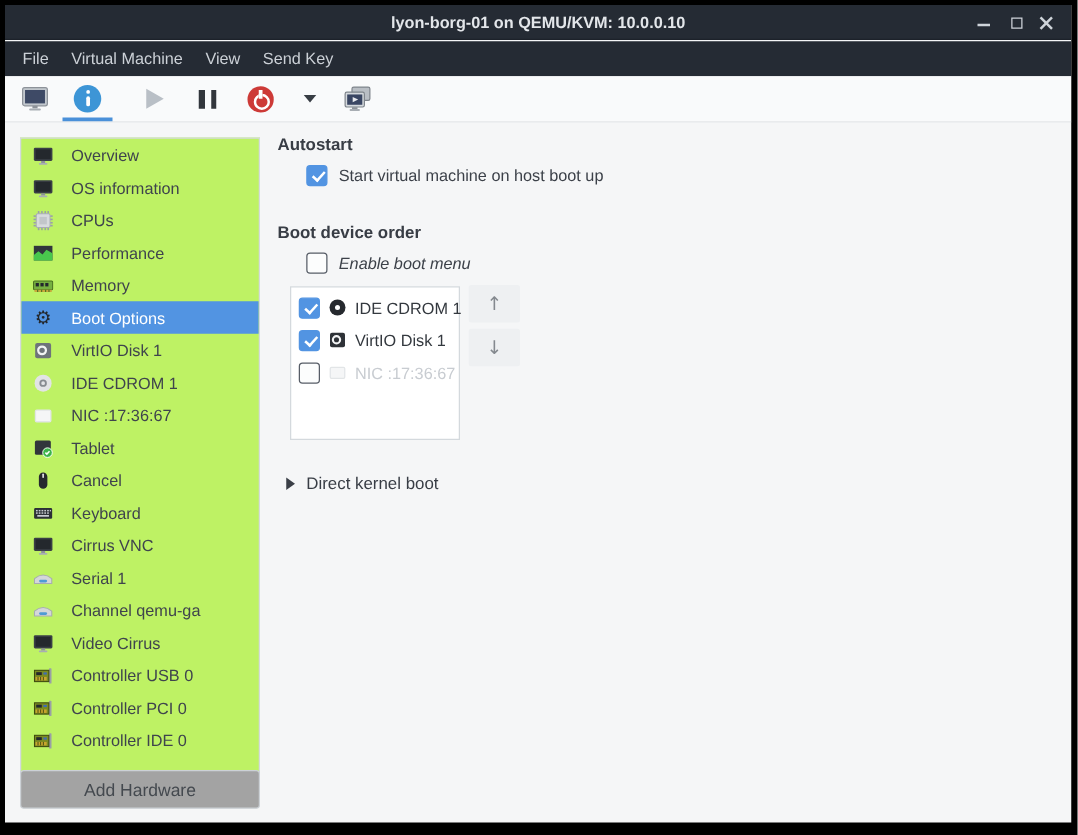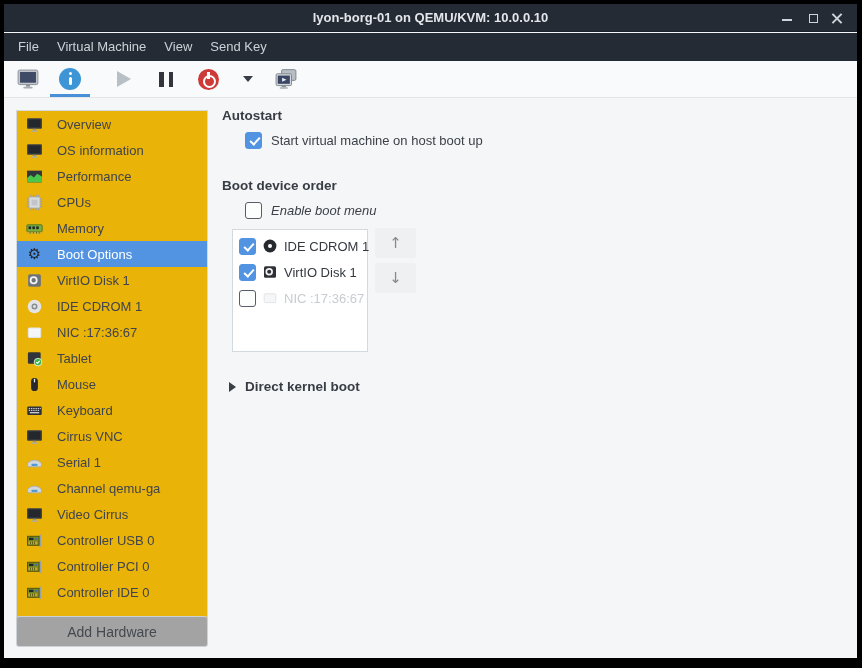--- a/index.html
+++ b/index.html
@@ -39,21 +39,21 @@
   .power-circle::before { content:""; position:absolute; left:9.5px; top:3px; width:2.5px; height:7px; background:#cd3a37; border-left:0; z-index:2; box-shadow:inset 0 0 0 3px #fff; }
   .caret-down { width:0; height:0; border-top:6px solid #383d44; border-left:5px solid transparent; border-right:5px solid transparent; }
   .fs-box { position:relative; width:14px; height:14px; }
   .fs-box i { position:absolute; width:5px; height:5px; border:0 solid #8d9299; }
   .fs-tl { left:0; top:0; border-left-width:2px; border-top-width:2px; }
   .fs-tr { right:0; top:0; border-right-width:2px; border-top-width:2px; }
   .fs-bl { left:0; bottom:0; border-left-width:2px; border-bottom-width:2px; }
   .fs-br { right:0; bottom:0; border-right-width:2px; border-bottom-width:2px; }
 
   
-  .sidebar { position:absolute; left:12px; top:106px; width:192px; height:523px; background:#eab308; border:1px solid #d4d9dd; overflow:hidden; }
+  .sidebar { position:absolute; left:12px; top:106px; width:192px; height:523px; background:#bef264; border:1px solid #d4d9dd; overflow:hidden; }
   .side-item { display:flex; align-items:center; height:26px; padding-left:9px; cursor:default; }
   .side-item .icn { width:17px; height:17px; flex:0 0 17px; display:block; }
   .side-item .lbl { margin-left:14px; font-size:13px; color:#3f444d; white-space:nowrap; }
   .side-item.selected { background:#5294e2; }
   .side-item.selected .lbl { color:#fff; }
   .gear-glyph { font-size:15px; line-height:17px; width:17px; text-align:center; color:#23272c; flex:0 0 17px; font-family:"DejaVu Sans",sans-serif; }
   .add-hw { position:absolute; left:12px; top:612px; width:192px; height:31px; background:#a3a3a3; border:1px solid #ccd1d6; border-radius:3px; font-size:14px; color:#44494f; display:flex; align-items:center; justify-content:center; }
 
   
   .heading { position:absolute; font-size:13.5px; font-weight:700; color:#383d45; }
@@ -70,21 +70,21 @@
   .bootbox { position:absolute; left:228px; top:225px; width:136px; height:123px; background:#fff; border:1px solid #d4d9dd; padding-top:3px; }
   .boot-row { display:flex; align-items:center; height:26px; padding-left:6px; gap:6px; }
   .boot-row .icn { width:16px; height:16px; flex:0 0 16px; }
   .boot-row .lbl { font-size:13px; color:#34393f; white-space:nowrap; }
   .boot-row.dim .lbl { color:#c8ccd1; }
   .arrow-btn { position:absolute; left:371px; width:41px; height:30px; background:#eef0f2; border-radius:2px; display:flex; align-items:center; justify-content:center; font-size:15px; color:#84898f; font-family:"DejaVu Sans",sans-serif; }
   .ab-up { top:224px; } .ab-down { top:259px; }
 
   .expander { position:absolute; left:225px; top:375px; display:flex; align-items:center; gap:9px; }
   .exp-tri { width:0; height:0; border-left:7px solid #3a3f47; border-top:5px solid transparent; border-bottom:5px solid transparent; }
-  .expander .lbl { font-size:13.5px; font-weight:700; color:#383d45; }
+  .expander .lbl { font-size:13.5px; font-weight:400; color:#383d45; }
 
   .footer { position:absolute; right:30px; bottom:13px; display:flex; gap:56px; }
   .footer .fbtn { font-size:13.5px; font-weight:600; color:#c9cdd2; padding:4px 10px; }
 </style>
 </head>
 <body>
 
 <svg width="0" height="0" style="position:absolute">
   <defs>
     <symbol id="sym-monitor" viewBox="0 0 16 16">
@@ -276,29 +276,29 @@
       <span class="lbl">Overview</span>
     </div>
     <div class="side-item">
       <svg class="icn" viewBox="0 0 16 16">
           <use href="#sym-monitor"></use>
         </svg>
       <span class="lbl">OS information</span>
     </div>
     <div class="side-item">
       <svg class="icn" viewBox="0 0 16 16">
+          <use href="#sym-cpu"></use>
+        </svg>
+      <span class="lbl">CPUs</span>
+    </div>
+    <div class="side-item">
+      <svg class="icn" viewBox="0 0 16 16">
           <use href="#sym-chart"></use>
         </svg>
       <span class="lbl">Performance</span>
-    </div>
-    <div class="side-item">
-      <svg class="icn" viewBox="0 0 16 16">
-          <use href="#sym-cpu"></use>
-        </svg>
-      <span class="lbl">CPUs</span>
     </div>
     <div class="side-item">
       <svg class="icn" viewBox="0 0 16 16">
           <use href="#sym-ram"></use>
         </svg>
       <span class="lbl">Memory</span>
     </div>
     <div class="side-item selected">
       <span class="gear-glyph">⚙</span>
       <span class="lbl">Boot Options</span>
@@ -324,21 +324,21 @@
     <div class="side-item">
       <svg class="icn" viewBox="0 0 16 16">
           <use href="#sym-tablet"></use>
         </svg>
       <span class="lbl">Tablet</span>
     </div>
     <div class="side-item">
       <svg class="icn" viewBox="0 0 16 16">
           <use href="#sym-mouse"></use>
         </svg>
-      <span class="lbl">Mouse</span>
+      <span class="lbl">Cancel</span>
     </div>
     <div class="side-item">
       <svg class="icn" viewBox="0 0 16 16">
           <use href="#sym-keyboard"></use>
         </svg>
       <span class="lbl">Keyboard</span>
     </div>
     <div class="side-item">
       <svg class="icn" viewBox="0 0 16 16">
           <use href="#sym-monitor"></use>

